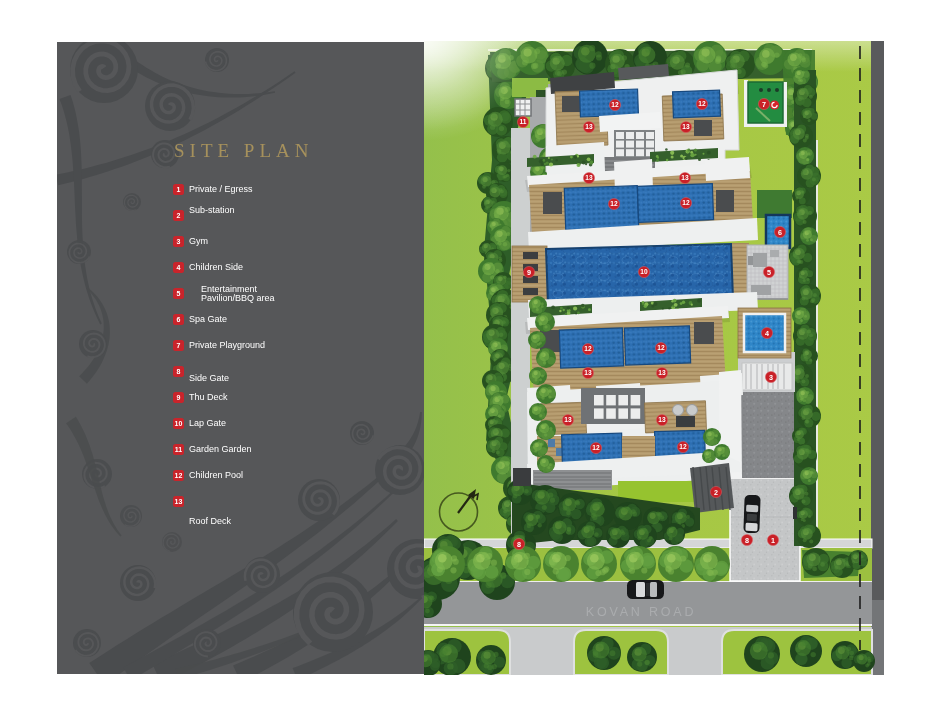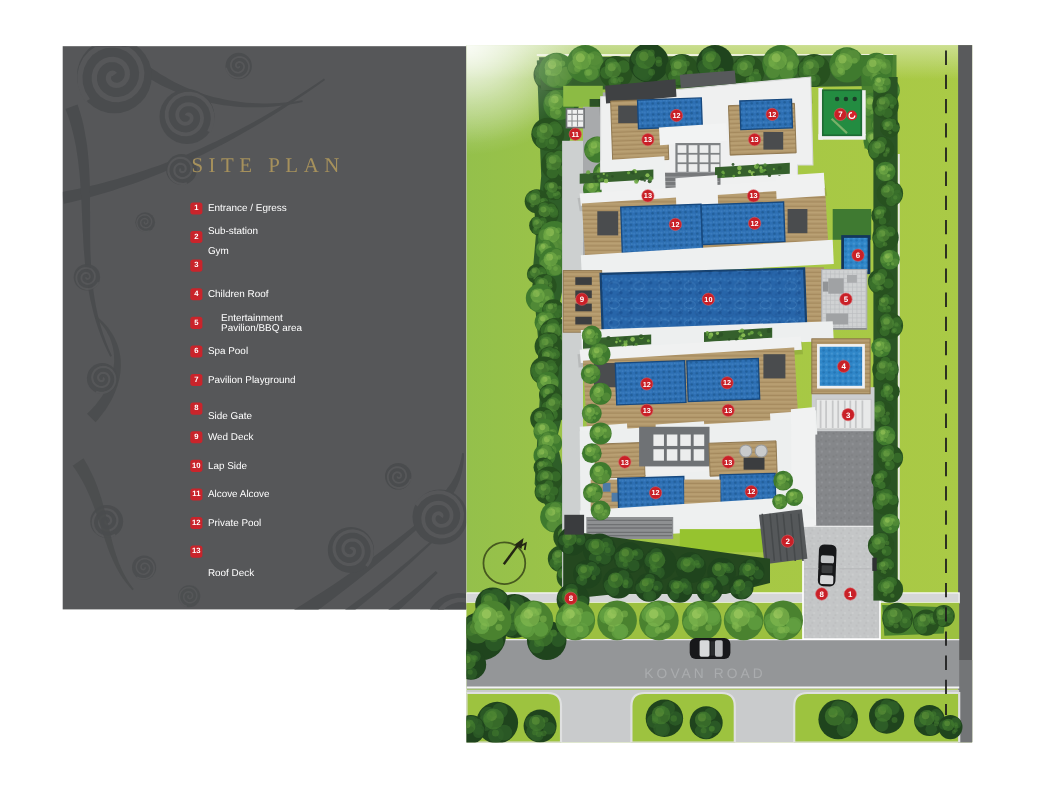--- a/index.html
+++ b/index.html
@@ -1,20 +1,20 @@
 <!DOCTYPE html>
 <html><head><meta charset="utf-8"><style>
 html,body{margin:0;padding:0;background:#fff;}
 body{width:943px;height:717px;position:relative;font-family:"Liberation Sans",sans-serif;overflow:hidden;}
 .leg{position:absolute;color:#fff;font-size:9px;letter-spacing:0;line-height:8.5px;}
 .num{position:absolute;width:11px;height:11px;background:#c9242b;border-radius:2.5px;color:#fff;
 font-size:7px;font-weight:bold;text-align:center;line-height:11px;}
 </style></head><body>
 
-<div style="position:absolute;left:57px;top:42px;width:367px;height:512px;background:#565759;overflow:hidden">
+<div style="position:absolute;left:57px;top:42px;width:367px;height:632px;background:#565759;overflow:hidden">
 
 <svg width="367" height="632" viewBox="0 0 367 632" style="position:absolute;left:0;top:0">
 <path d="M1.1,143.3 L7.4,141.8 L13.7,140.2 L20.0,138.6 L26.2,136.9 L32.5,135.1 L38.8,133.2 L45.1,131.3 L51.4,129.2 L57.7,127.1 L64.1,125.0 L70.4,122.7 L76.8,120.3 L83.2,117.8 L89.6,115.3 L96.0,112.6 L102.4,109.9 L108.9,107.0 L115.4,104.1 L121.9,101.0 L128.4,97.9 L135.0,94.6 L141.6,91.2 L148.3,87.7 L154.9,84.1 L161.7,80.3 L168.4,76.5 L175.2,72.5 L182.0,68.4 L188.9,64.1 L195.8,59.8 L202.8,55.2 L209.8,50.6 L216.9,45.8 L224.0,40.9 L231.2,35.9 L238.5,30.7 L237.5,29.3 L230.2,34.3 L222.9,39.2 L215.6,43.9 L208.4,48.4 L201.3,52.8 L194.2,57.1 L187.2,61.2 L180.2,65.2 L173.3,69.1 L166.4,72.8 L159.6,76.4 L152.8,79.9 L146.0,83.3 L139.3,86.6 L132.6,89.7 L126.0,92.7 L119.4,95.6 L112.9,98.4 L106.4,101.1 L99.9,103.7 L93.4,106.2 L87.0,108.6 L80.6,110.8 L74.2,113.0 L67.8,115.1 L61.5,117.1 L55.2,119.0 L48.9,120.9 L42.6,122.6 L36.3,124.3 L30.0,125.9 L23.8,127.4 L17.6,128.8 L11.3,130.2 L5.1,131.5 L-1.1,132.7 Z" fill="#4a4c4e"></path>
       <path d="M2.5,57.1 L4.6,62.6 L6.5,68.3 L8.1,74.0 L9.6,79.8 L10.9,85.6 L12.1,91.5 L13.0,97.5 L13.9,103.5 L14.6,109.6 L15.3,115.7 L15.8,121.8 L16.2,128.0 L16.6,134.3 L17.0,140.6 L17.3,146.9 L17.6,153.2 L17.8,159.6 L18.1,166.0 L18.5,172.4 L18.8,178.8 L19.2,185.3 L19.8,191.7 L20.3,198.2 L21.0,204.7 L21.9,211.2 L22.8,217.7 L23.9,224.2 L25.2,230.7 L26.7,237.2 L28.3,243.7 L30.2,250.2 L32.3,256.7 L34.6,263.1 L37.2,269.6 L40.1,276.0 L43.2,282.4 L44.8,281.6 L41.9,275.2 L39.3,268.7 L37.0,262.3 L34.9,255.8 L33.1,249.4 L31.6,242.9 L30.2,236.5 L29.1,230.0 L28.1,223.6 L27.3,217.1 L26.6,210.7 L26.1,204.2 L25.7,197.8 L25.4,191.4 L25.1,185.0 L25.0,178.6 L24.9,172.2 L24.9,165.8 L24.9,159.4 L24.9,153.0 L24.8,146.7 L24.8,140.3 L24.8,134.0 L24.7,127.7 L24.5,121.4 L24.2,115.1 L23.9,108.8 L23.4,102.5 L22.8,96.2 L22.1,90.0 L21.1,83.8 L20.0,77.6 L18.8,71.4 L17.3,65.2 L15.5,59.1 L13.5,52.9 Z" fill="#4a4c4e"></path>
       <path d="M48.2,5.8 L52.0,9.4 L55.9,12.8 L59.9,16.0 L63.9,19.2 L68.0,22.2 L72.2,25.1 L76.4,27.9 L80.7,30.5 L85.1,33.0 L89.5,35.4 L93.9,37.6 L98.5,39.7 L103.1,41.7 L107.7,43.5 L112.4,45.2 L117.1,46.8 L121.8,48.3 L126.6,49.6 L131.5,50.8 L136.4,51.9 L141.3,52.8 L146.2,53.6 L151.2,54.2 L156.2,54.8 L161.3,55.2 L166.4,55.4 L171.5,55.6 L176.6,55.6 L181.7,55.4 L186.9,55.2 L192.1,54.8 L197.2,54.2 L202.5,53.6 L207.7,52.8 L212.9,51.8 L218.1,50.8 L217.9,49.2 L212.6,50.0 L207.4,50.7 L202.2,51.2 L197.0,51.6 L191.9,51.9 L186.8,52.0 L181.7,52.0 L176.6,51.9 L171.6,51.7 L166.6,51.3 L161.7,50.8 L156.8,50.1 L151.9,49.4 L147.1,48.5 L142.4,47.4 L137.6,46.3 L133.0,45.0 L128.4,43.6 L123.8,42.1 L119.3,40.5 L114.8,38.7 L110.4,36.9 L106.1,34.9 L101.8,32.7 L97.6,30.5 L93.5,28.1 L89.4,25.7 L85.4,23.1 L81.4,20.4 L77.5,17.5 L73.7,14.6 L70.0,11.5 L66.3,8.4 L62.8,5.1 L59.2,1.7 L55.8,-1.8 Z" fill="#4a4c4e"></path>
       <path d="M29.9,341.8 L32.5,338.8 L34.9,335.8 L37.2,332.8 L39.4,329.8 L41.3,326.7 L43.2,323.7 L44.8,320.7 L46.3,317.6 L47.6,314.6 L48.8,311.5 L49.9,308.5 L50.7,305.5 L51.5,302.5 L52.0,299.6 L52.5,296.6 L52.7,293.7 L52.9,290.8 L52.8,287.9 L52.7,285.1 L52.4,282.3 L52.0,279.6 L51.4,276.9 L50.7,274.2 L49.9,271.6 L48.9,269.1 L47.8,266.6 L46.6,264.2 L45.3,261.8 L43.8,259.5 L42.3,257.3 L40.6,255.1 L38.8,253.0 L36.9,251.0 L34.9,249.1 L32.7,247.2 L30.5,245.4 L29.5,246.6 L31.5,248.5 L33.4,250.5 L35.1,252.6 L36.7,254.7 L38.3,256.8 L39.7,259.0 L40.9,261.3 L42.1,263.5 L43.1,265.8 L44.0,268.2 L44.7,270.6 L45.4,273.0 L45.9,275.4 L46.3,277.8 L46.6,280.3 L46.7,282.8 L46.8,285.3 L46.7,287.8 L46.4,290.4 L46.1,292.9 L45.6,295.5 L45.0,298.1 L44.2,300.6 L43.3,303.2 L42.3,305.8 L41.2,308.4 L39.9,311.0 L38.5,313.6 L37.0,316.2 L35.3,318.8 L33.4,321.4 L31.5,324.0 L29.4,326.6 L27.1,329.1 L24.7,331.7 L22.1,334.2 Z" fill="#4a4c4e" opacity="0.9"></path>
       <g>
         <circle cx="47" cy="27" r="34" fill="#4a4c4e"></circle>
         <path d="M22.7,49.3 L18.4,42.3 L16.0,34.6 L15.6,26.6 L17.2,19.0 L20.6,12.1 L25.5,6.3 L31.6,2.1 L38.5,-0.5 L45.6,-1.2 L52.5,-0.2 L58.9,2.5 L64.2,6.7 L68.3,11.9 L70.9,17.9 L71.9,24.2 L71.3,30.4 L69.2,36.1 L65.8,41.0 L61.4,44.9 L56.3,47.4 L50.8,48.6 L45.4,48.3 L40.3,46.8 L35.9,44.0 L32.4,40.4 L30.0,36.1 L28.8,31.4 L28.8,26.8 L29.9,22.4 L32.1,18.5 L35.0,15.5 L38.5,13.3 L42.4,12.1 L46.2,12.0 L49.9,12.8 L53.1,14.4 L55.7,16.7 L57.6,19.5 L58.6,22.6 L58.8,25.7 L58.3,28.6 L57.0,31.1 L55.3,33.2 L53.1,34.6 L50.8,35.4 L48.5,35.6 L46.4,35.2 L44.5,34.3 L43.1,33.0 L42.1,31.5 L41.6,29.9 L41.6,28.3 L42.0,26.9 L42.6,25.8 L43.5,25.0 L44.5,24.6 L45.5,24.5 L46.3,24.7 L46.9,25.1 L47.3,25.7" fill="none" stroke="#565759" stroke-width="4.8"></path>
       </g>
@@ -96,54 +96,54 @@
       </g>
       <g opacity="0.75">
         <circle cx="115" cy="500" r="10" fill="#4a4c4e"></circle>
         <path d="M112.8,509.4 L110.6,508.5 L108.7,507.0 L107.3,505.1 L106.4,503.0 L106.1,500.8 L106.4,498.5 L107.1,496.5 L108.4,494.8 L110.0,493.4 L111.8,492.5 L113.8,492.1 L115.8,492.2 L117.7,492.8 L119.3,493.8 L120.6,495.2 L121.5,496.8 L121.9,498.5 L121.9,500.3 L121.5,501.9 L120.6,503.4 L119.5,504.6 L118.2,505.4 L116.7,505.9 L115.1,506.0 L113.7,505.7 L112.4,505.0 L111.3,504.1 L110.5,503.0 L110.1,501.7 L110.0,500.4 L110.2,499.2 L110.7,498.1 L111.4,497.2 L112.3,496.5 L113.3,496.1 L114.4,495.9 L115.4,496.1 L116.3,496.4 L117.1,497.0 L117.6,497.7 L118.0,498.5 L118.1,499.3 L118.0,500.1 L117.8,500.8 L117.3,501.4 L116.8,501.8 L116.2,502.1 L115.6,502.2 L115.0,502.1 L114.6,501.9 L114.2,501.6 L113.9,501.2 L113.8,500.8 L113.7,500.4 L113.8,500.1 L114.0,499.8 L114.2,499.6 L114.4,499.6 L114.7,499.6 L114.8,499.6" fill="none" stroke="#565759" stroke-width="1.4"></path>
       </g>
 </svg>
 
 <div style="position:absolute;left:117px;top:99px;font-family:'Liberation Serif',serif;font-size:19px;letter-spacing:5px;color:#a6915c;line-height:19px;">SITE PLAN</div>
 
 <div class="num" style="left:116px;top:142px">1</div>
-<div class="leg" style="left:132px;top:143px">Entrance / Egress</div>
+<div class="leg" style="left:132px;top:143px">Private / Egress</div>
 
 <div class="num" style="left:116px;top:168px">2</div>
 <div class="leg" style="left:132px;top:164px">Sub-station</div>
 
 <div class="num" style="left:116px;top:194px">3</div>
-<div class="leg" style="left:132px;top:182px">Gym</div>
+<div class="leg" style="left:132px;top:195px">Gym</div>
 
 <div class="num" style="left:116px;top:220px">4</div>
-<div class="leg" style="left:132px;top:221px">Children Roof</div>
+<div class="leg" style="left:132px;top:221px">Children Side</div>
 
 <div class="num" style="left:116px;top:246px">5</div>
 <div class="leg" style="left:144px;top:243px">Entertainment<br>Pavilion/BBQ area</div>
 
 <div class="num" style="left:116px;top:272px">6</div>
-<div class="leg" style="left:132px;top:273px">Spa Pool</div>
+<div class="leg" style="left:132px;top:273px">Spa Gate</div>
 
 <div class="num" style="left:116px;top:298px">7</div>
-<div class="leg" style="left:132px;top:299px">Pavilion Playground</div>
+<div class="leg" style="left:132px;top:299px">Private Playground</div>
 
 <div class="num" style="left:116px;top:324px">8</div>
 <div class="leg" style="left:132px;top:332px">Side Gate</div>
 
 <div class="num" style="left:116px;top:350px">9</div>
-<div class="leg" style="left:132px;top:351px">Wed Deck</div>
+<div class="leg" style="left:132px;top:351px">Thu Deck</div>
 
 <div class="num" style="left:116px;top:376px">10</div>
-<div class="leg" style="left:132px;top:377px">Lap Side</div>
+<div class="leg" style="left:132px;top:377px">Lap Gate</div>
 
 <div class="num" style="left:116px;top:402px">11</div>
-<div class="leg" style="left:132px;top:403px">Alcove Alcove</div>
+<div class="leg" style="left:132px;top:403px">Garden Garden</div>
 
 <div class="num" style="left:116px;top:428px">12</div>
-<div class="leg" style="left:132px;top:429px">Private Pool</div>
+<div class="leg" style="left:132px;top:429px">Children Pool</div>
 
 <div class="num" style="left:116px;top:454px">13</div>
 <div class="leg" style="left:132px;top:475px">Roof Deck</div>
 </div>
 
 <svg width="460" height="634" viewBox="424 41 460 634" style="position:absolute;left:424px;top:41px">
 <defs>
 <pattern id="pw" width="5" height="5" patternUnits="userSpaceOnUse">
  <rect width="5" height="5" fill="#2d6fb3"></rect>
  <circle cx="1.3" cy="1.4" r="1" fill="#4286c6" opacity="0.6"></circle>

